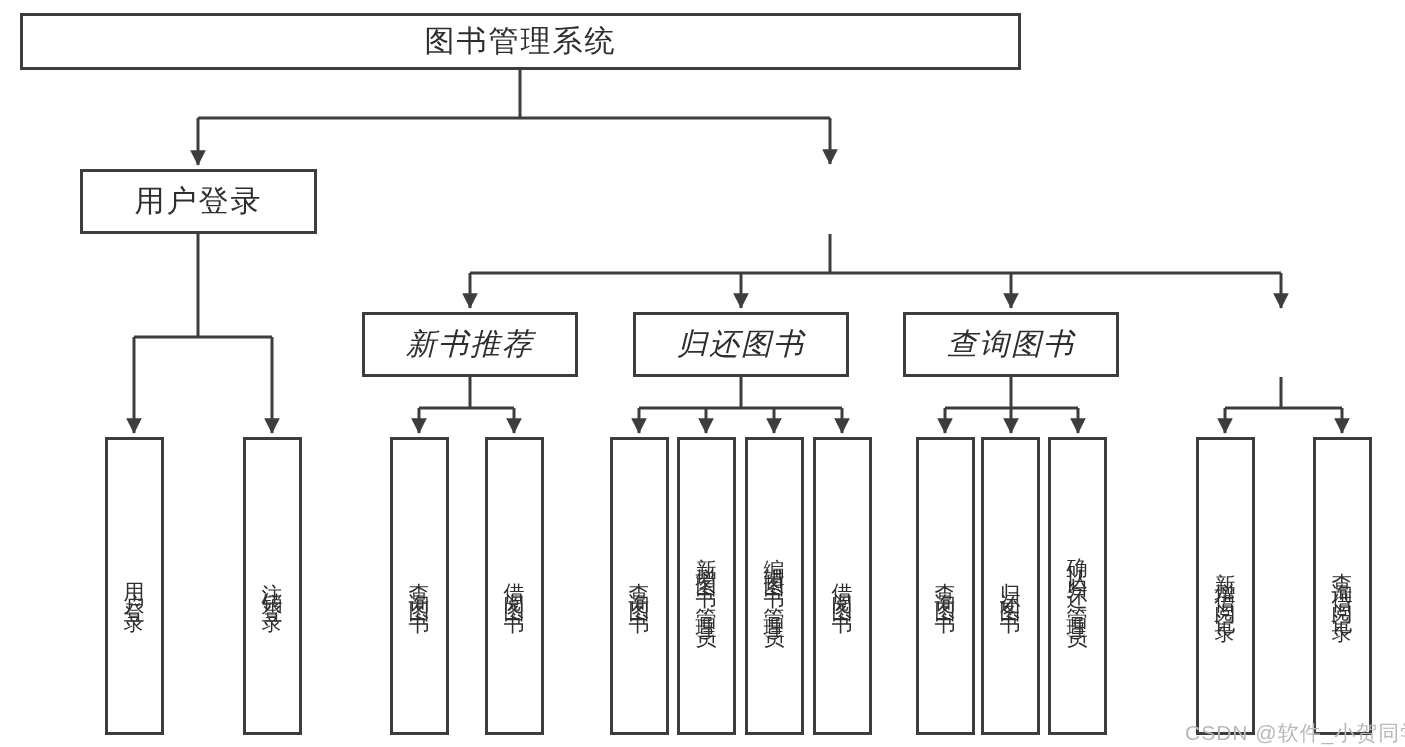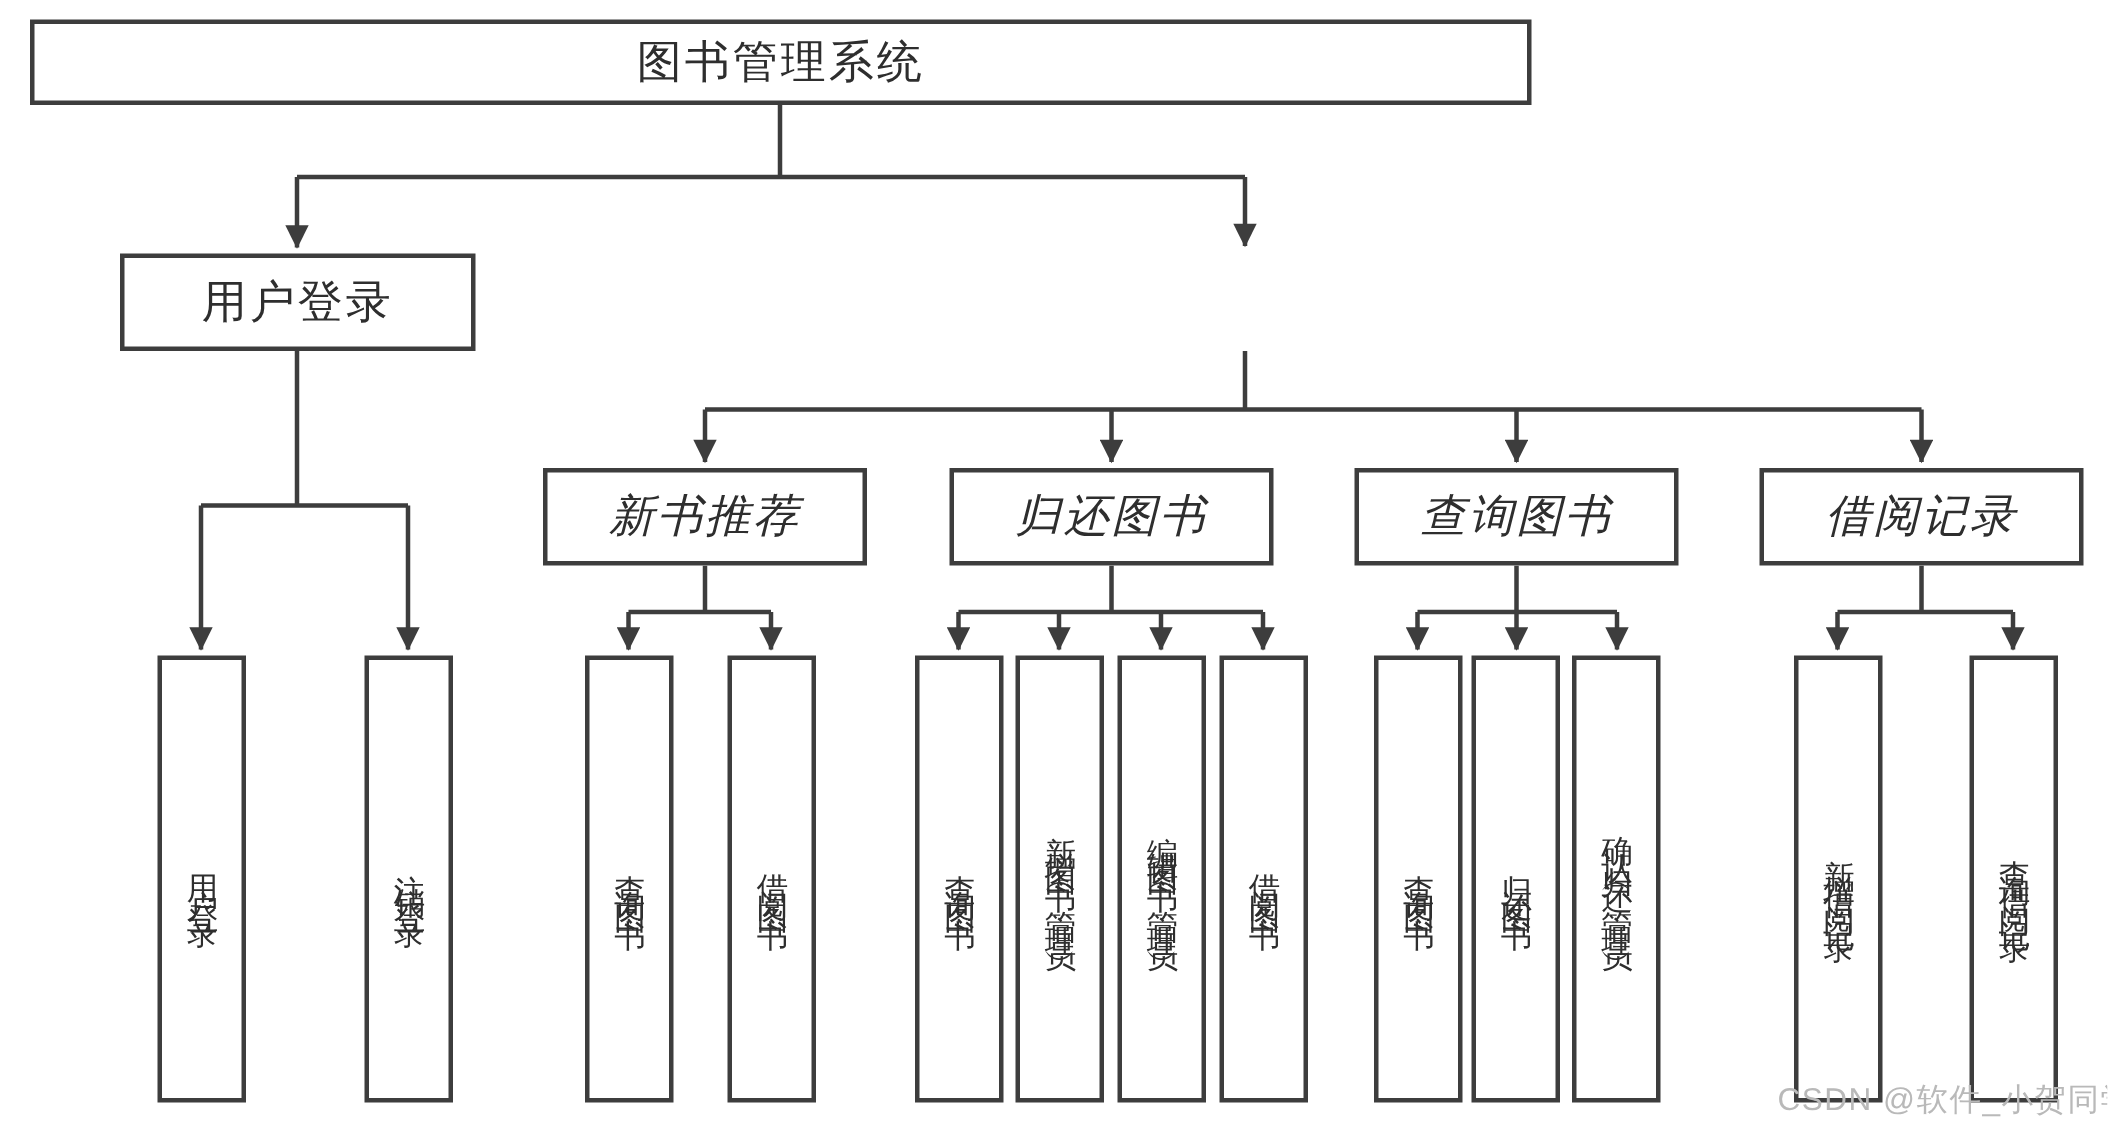--- a/index.html
+++ b/index.html
@@ -103,23 +103,20 @@
 
   <div class="node hbox lvl3" style="left:362px">
     <span class="label">新书推荐</span>
   </div>
   <div class="node hbox lvl3" style="left:633px">
     <span class="label">归还图书</span>
   </div>
   <div class="node hbox lvl3" style="left:903px">
     <span class="label">查询图书</span>
   </div>
-  <div class="node hbox lvl3" style="left:1173px">
-    <span class="label">借阅记录</span>
-  </div>
 
   <div class="node vbox" style="left:105px">
     <span class="label">用户登录</span>
   </div>
   <div class="node vbox" style="left:243px">
     <span class="label">注销登录</span>
   </div>
 
   <div class="node vbox" style="left:390px">
     <span class="label">查询图书</span>

